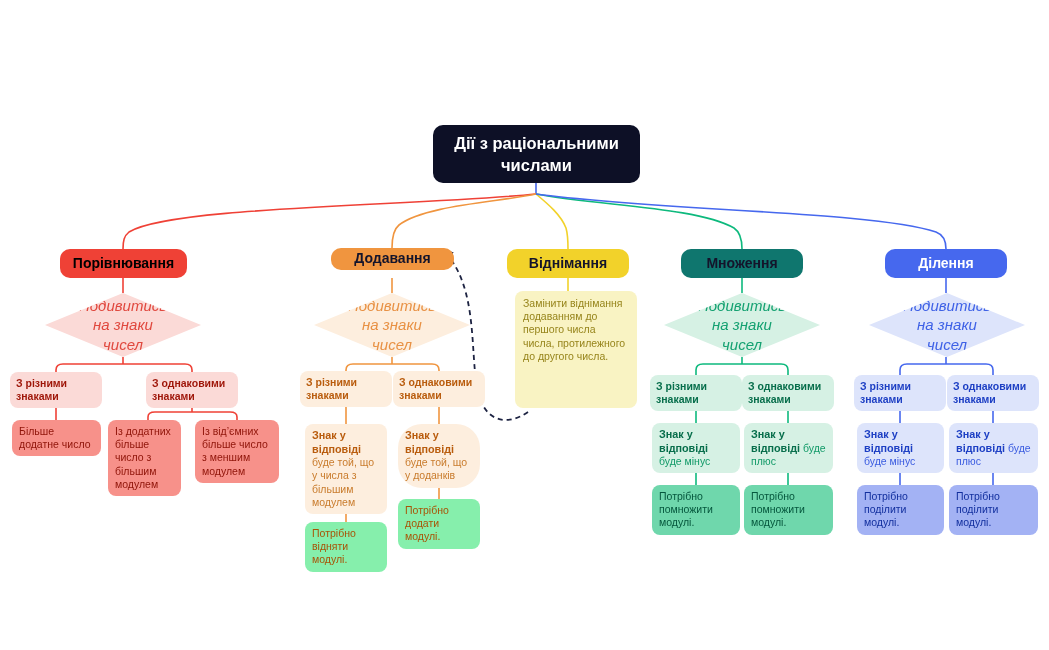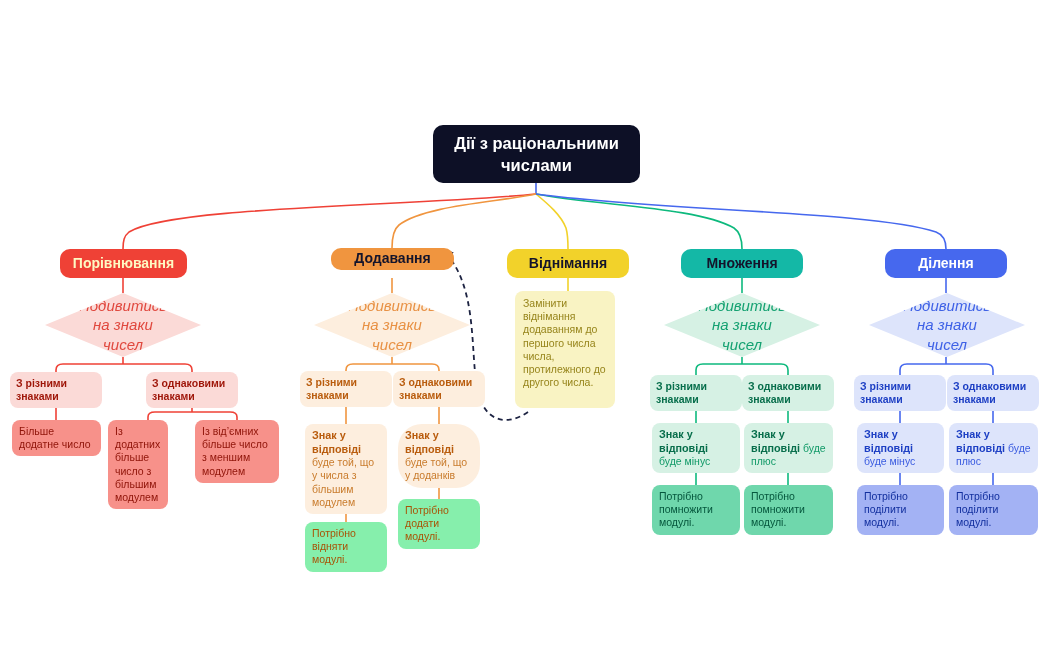--- a/index.html
+++ b/index.html
@@ -10,24 +10,24 @@
   .hdr{font-weight:bold;font-size:14px;display:flex;align-items:center;justify-content:center;
        text-align:center;border-radius:10px;line-height:1.1;}
   .title{background:#0d1026;color:#ffffff;font-weight:bold;font-size:16.5px;line-height:1.35;
          display:flex;align-items:center;justify-content:center;text-align:center;border-radius:10px;}
   .sm{font-size:10.5px;line-height:1.26;padding:5px 7px;}
   .lv2{font-weight:bold;font-size:10.5px;line-height:1.25;padding:5px 6px;}
   .b{font-weight:bold;font-size:10.8px;}
   .diamond{position:absolute;display:flex;align-items:center;justify-content:center;text-align:center;
            clip-path:polygon(50% 0,100% 50%,50% 100%,0 50%);font-size:15px;line-height:1.3;padding:0 30px;box-sizing:border-box;font-style:italic;}
   
-  .red-main{background:#ef4136;color:#fef9c3;}
+  .red-main{background:#ef4136;color:#000000;}
   .or-main{background:#f0953f;color:#14142b;}
   .ye-main{background:#f2d22a;color:#14142b;}
-  .gr-main{background:#14b8a6;color:#14142b;}
+  .gr-main{background:#0f766e;color:#14142b;}
   .bl-main{background:#4668ee;color:#fff;}
   .red-light{background:#fbdad7;}  .red-dtext{color:#e0483e;}
   .or-light{background:#fdeede;}   .or-dtext{color:#e89144;}
   .gr-light{background:#d6f1e4;}   .gr-dtext{color:#14a171;}
   .bl-light{background:#dde4fb;}   .bl-dtext{color:#3e61e6;}
   .ye-light{background:#f9f3c3;color:#97851c;}
   .red-dark{color:#9e1508;}
   .or-dark{color:#b95c0d;}
   .gr-dark{color:#076e4b;}
   .bl-dark{color:#1d3fc4;}
@@ -108,33 +108,33 @@
   <div class="node hdr or-main" style="left:331px;top:225px;width:123px;height:22px;">Додавання</div>
   <div class="node hdr ye-main" style="left:507px;top:226px;width:122px;height:29px;">Віднімання</div>
   <div class="node hdr gr-main" style="left:681px;top:226px;width:122px;height:29px;">Множення</div>
   <div class="node hdr bl-main" style="left:885px;top:226px;width:122px;height:29px;">Ділення</div>
 
   <div class="diamond red-light red-dtext" style="left:45px;top:270px;width:156px;height:64px;">Подивитись на знаки чисел</div>
   <div class="diamond or-light or-dtext" style="left:314px;top:270px;width:156px;height:64px;">Подивитись на знаки чисел</div>
   <div class="diamond gr-light gr-dtext" style="left:664px;top:270px;width:156px;height:64px;">Подивитись на знаки чисел</div>
   <div class="diamond bl-light bl-dtext" style="left:869px;top:270px;width:156px;height:64px;">Подивитись на знаки чисел</div>
 
-  <div class="node sm ye-light" style="left:515px;top:268px;width:100px;min-height:117px;padding:6px 8px;">Замінити віднімання додаванням до першого числа числа, протилежного до другого числа.</div>
+  <div class="node sm ye-light" style="left:515px;top:268px;width:122px;min-height:117px;padding:6px 8px;">Замінити віднімання додаванням до першого числа числа, протилежного до другого числа.</div>
 
   <div class="node lv2 red-light red-dark" style="left:10px;top:349px;width:92px;min-height:33px;">З різними знаками</div>
   <div class="node lv2 red-light red-dark" style="left:146px;top:349px;width:92px;min-height:33px;">З однаковими знаками</div>
   <div class="node lv2 or-light or-dark" style="left:300px;top:348px;width:92px;min-height:35px;">З різними знаками</div>
   <div class="node lv2 or-light or-dark" style="left:393px;top:348px;width:92px;min-height:35px;">З однаковими знаками</div>
   <div class="node lv2 gr-light gr-dark" style="left:650px;top:352px;width:92px;min-height:31px;">З різними знаками</div>
   <div class="node lv2 gr-light gr-dark" style="left:742px;top:352px;width:92px;min-height:31px;">З однаковими знаками</div>
   <div class="node lv2 bl-light bl-dark" style="left:854px;top:352px;width:92px;min-height:31px;">З різними знаками</div>
   <div class="node lv2 bl-light bl-dark" style="left:947px;top:352px;width:92px;min-height:31px;">З однаковими знаками</div>
 
   <div class="node sm red-mid" style="left:12px;top:397px;width:89px;min-height:36px;">Більше додатне число</div>
-  <div class="node sm red-mid" style="left:108px;top:397px;width:60px;min-height:61px;">Із додатних більше число з більшим модулем</div>
+  <div class="node sm red-mid" style="left:108px;top:397px;width:73px;min-height:61px;">Із додатних більше число з більшим модулем</div>
   <div class="node sm red-mid" style="left:195px;top:397px;width:84px;min-height:61px;">Із від’ємних більше число з меншим модулем</div>
 
   <div class="node sm or-light" style="left:305px;top:401px;width:82px;min-height:81px;">
     <span class="b or-dark">Знак у відповіді</span>
     <span class="or-body">буде той, що у числа з більшим модулем</span>
   </div>
   <div class="node sm or-light" style="left:398px;top:401px;width:82px;min-height:56px;border-radius:24px;">
     <span class="b or-dark">Знак у відповіді</span>
     <span class="or-body">буде той, що у доданків</span>
   </div>

